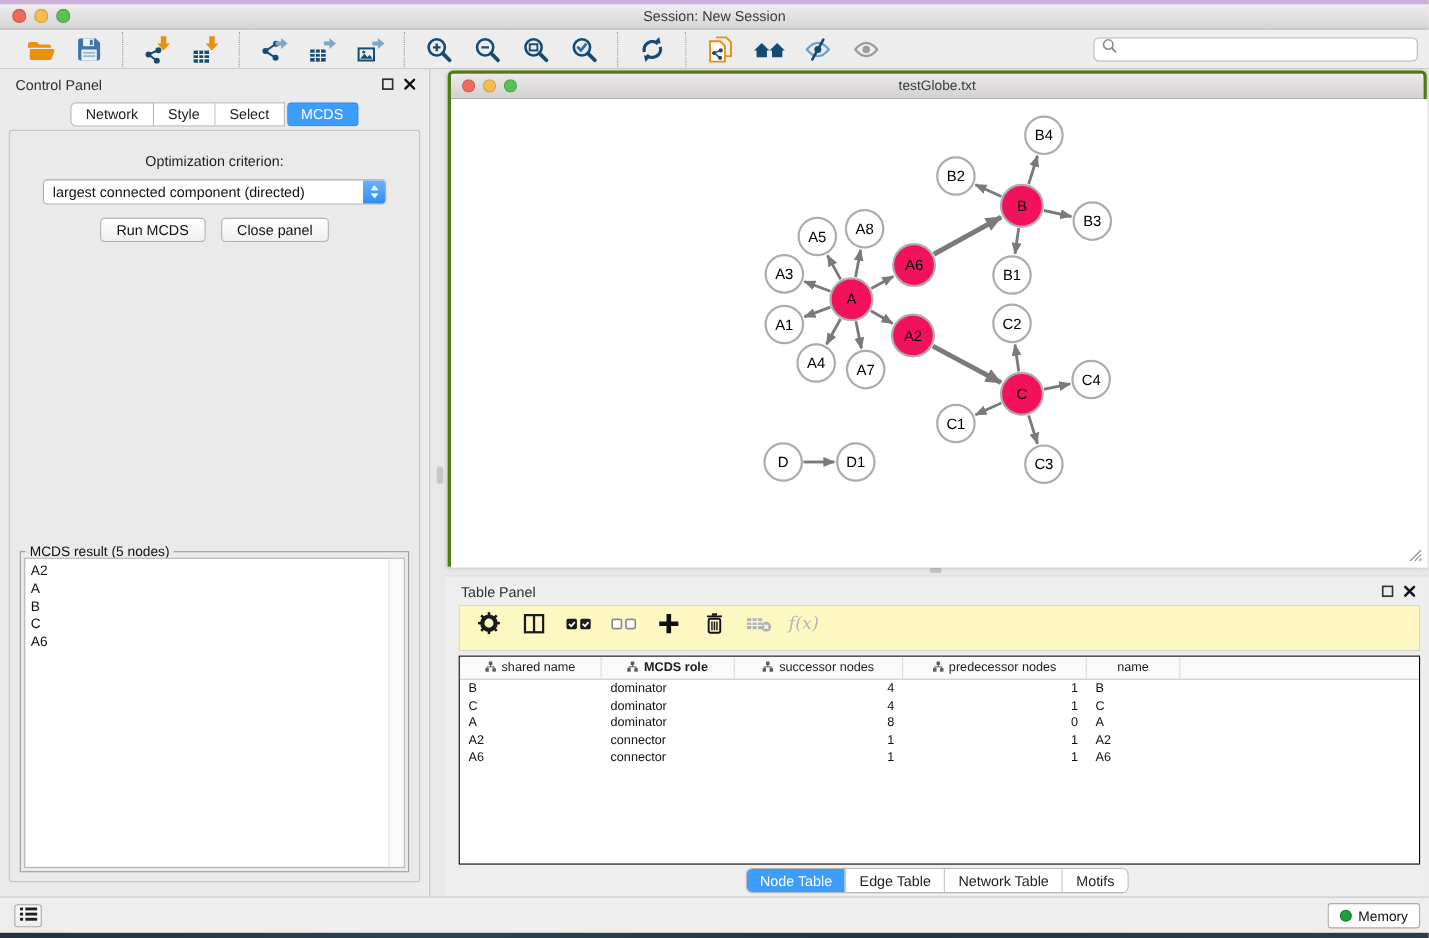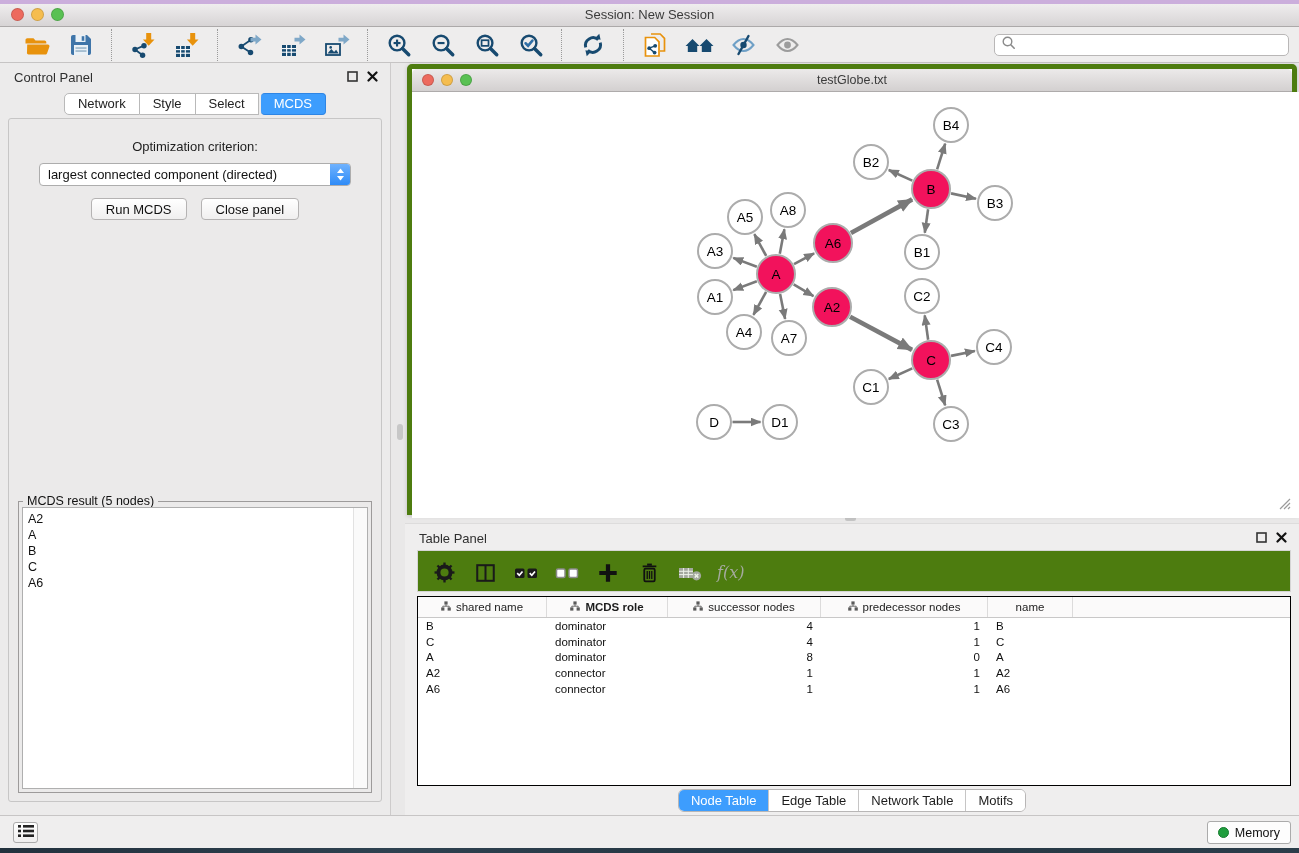--- a/index.html
+++ b/index.html
@@ -55,34 +55,34 @@
   #result-scroll{position:absolute;right:0;top:0;bottom:0;width:13px;background:#FAFAFA;border-left:1px solid #E2E2E2;}
   .result-item{line-height:16px;}
 
   
   #mdi-bg{position:absolute;left:392px;top:63px;right:0;bottom:38px;background:#E9E8E8;}
   #v-thumb{position:absolute;left:397px;top:424px;width:6px;height:16px;background:#C7C7C7;border-radius:3px;}
   #h-thumb{position:absolute;left:845px;top:516px;width:11px;height:5px;background:#C4C4C4;border-radius:2px;}
 
   
   #net-window{position:absolute;left:407px;top:64px;width:890px;height:451px;background:#fff;
-    border:5px solid #4d7c0f;border-radius:5px 5px 0 0;box-sizing:border-box;box-shadow:0 1px 4px rgba(0,0,0,.18);}
+    border:3px solid #4d7c0f;border-radius:5px 5px 0 0;box-sizing:border-box;box-shadow:0 1px 4px rgba(0,0,0,.18);}
   #net-titlebar{position:relative;height:22px;background:linear-gradient(#ECEAEA,#D3D0D0);
     border-bottom:1px solid #AEABAB;border-radius:5px 5px 0 0;}
   #net-titlebar .lights{left:10px;top:5px;}
   #net-titlebar .light{width:12px;height:12px;}
   #net-titlebar .wtitle{display:block;text-align:center;font-size:12.5px;color:#3B3B3B;line-height:22px;}
   #net-canvas{position:relative;width:888px;height:426px;background:#fff;overflow:hidden;}
   #graph-svg text{font-family:"Liberation Sans",sans-serif;}
   #net-grip{position:absolute;right:1px;bottom:1px;width:13px;height:13px;}
 
   
   #table-panel{position:absolute;left:405px;top:523px;width:894px;height:292px;background:#EFEEEE;box-sizing:border-box;border-top:1px solid #DDDCDC;}
-  #tp-toolbar{position:absolute;left:12px;right:8px;top:26px;height:42px;background:#4d7c0f;
-    border:1px solid #D6D5D5;display:flex;align-items:flex-end;gap:9px;padding-left:10px;box-sizing:border-box;}
+  #tp-toolbar{position:absolute;left:12px;right:8px;top:26px;height:42px;background:#fef9c3;
+    border:1px solid #D6D5D5;display:flex;align-items:flex-start;gap:9px;padding-left:10px;box-sizing:border-box;}
   .tp-btn{width:32px;height:34px;display:flex;align-items:center;justify-content:center;background:none;border:none;padding:0;}
   #tp-table{position:absolute;left:12px;right:8px;top:72px;height:190px;background:#fff;border:1px solid #000000;box-sizing:border-box;overflow:hidden;}
   #tp-header{display:flex;height:21px;background:#FBFAFA;border-bottom:1px solid #C9C8C8;box-sizing:border-box;}
   .th{display:flex;align-items:center;justify-content:center;gap:5px;font-size:11.5px;color:#1C1C1C;
     border-right:1px solid #DCDBDB;box-sizing:border-box;height:100%;}
   .tr{display:flex;height:15.7px;align-items:center;}
   .td{font-size:11.5px;color:#111;box-sizing:border-box;padding:0 8px;white-space:nowrap;overflow:hidden;}
   .td.num{text-align:right;}
   #tp-tabs{position:absolute;left:0;right:0;bottom:3px;display:flex;justify-content:center;}
   .tp-seg-group{display:flex;border:1px solid #B8B6B6;border-radius:6px;overflow:hidden;background:#fff;}

